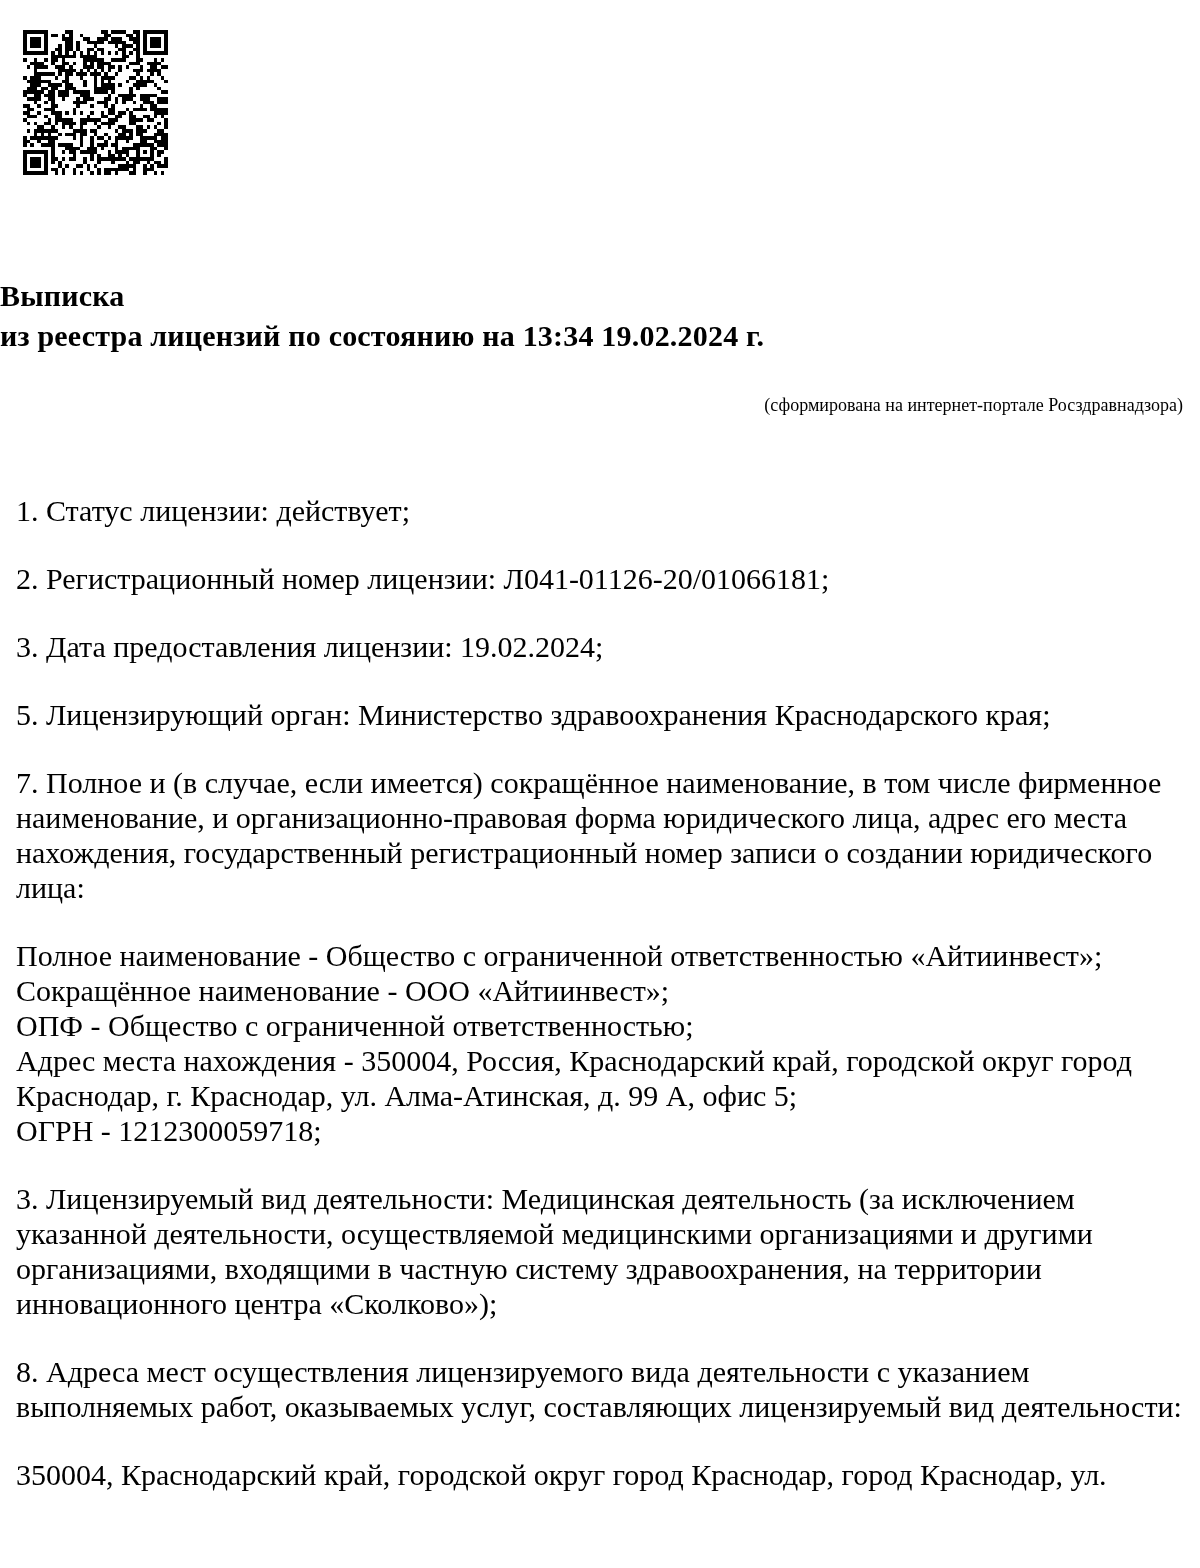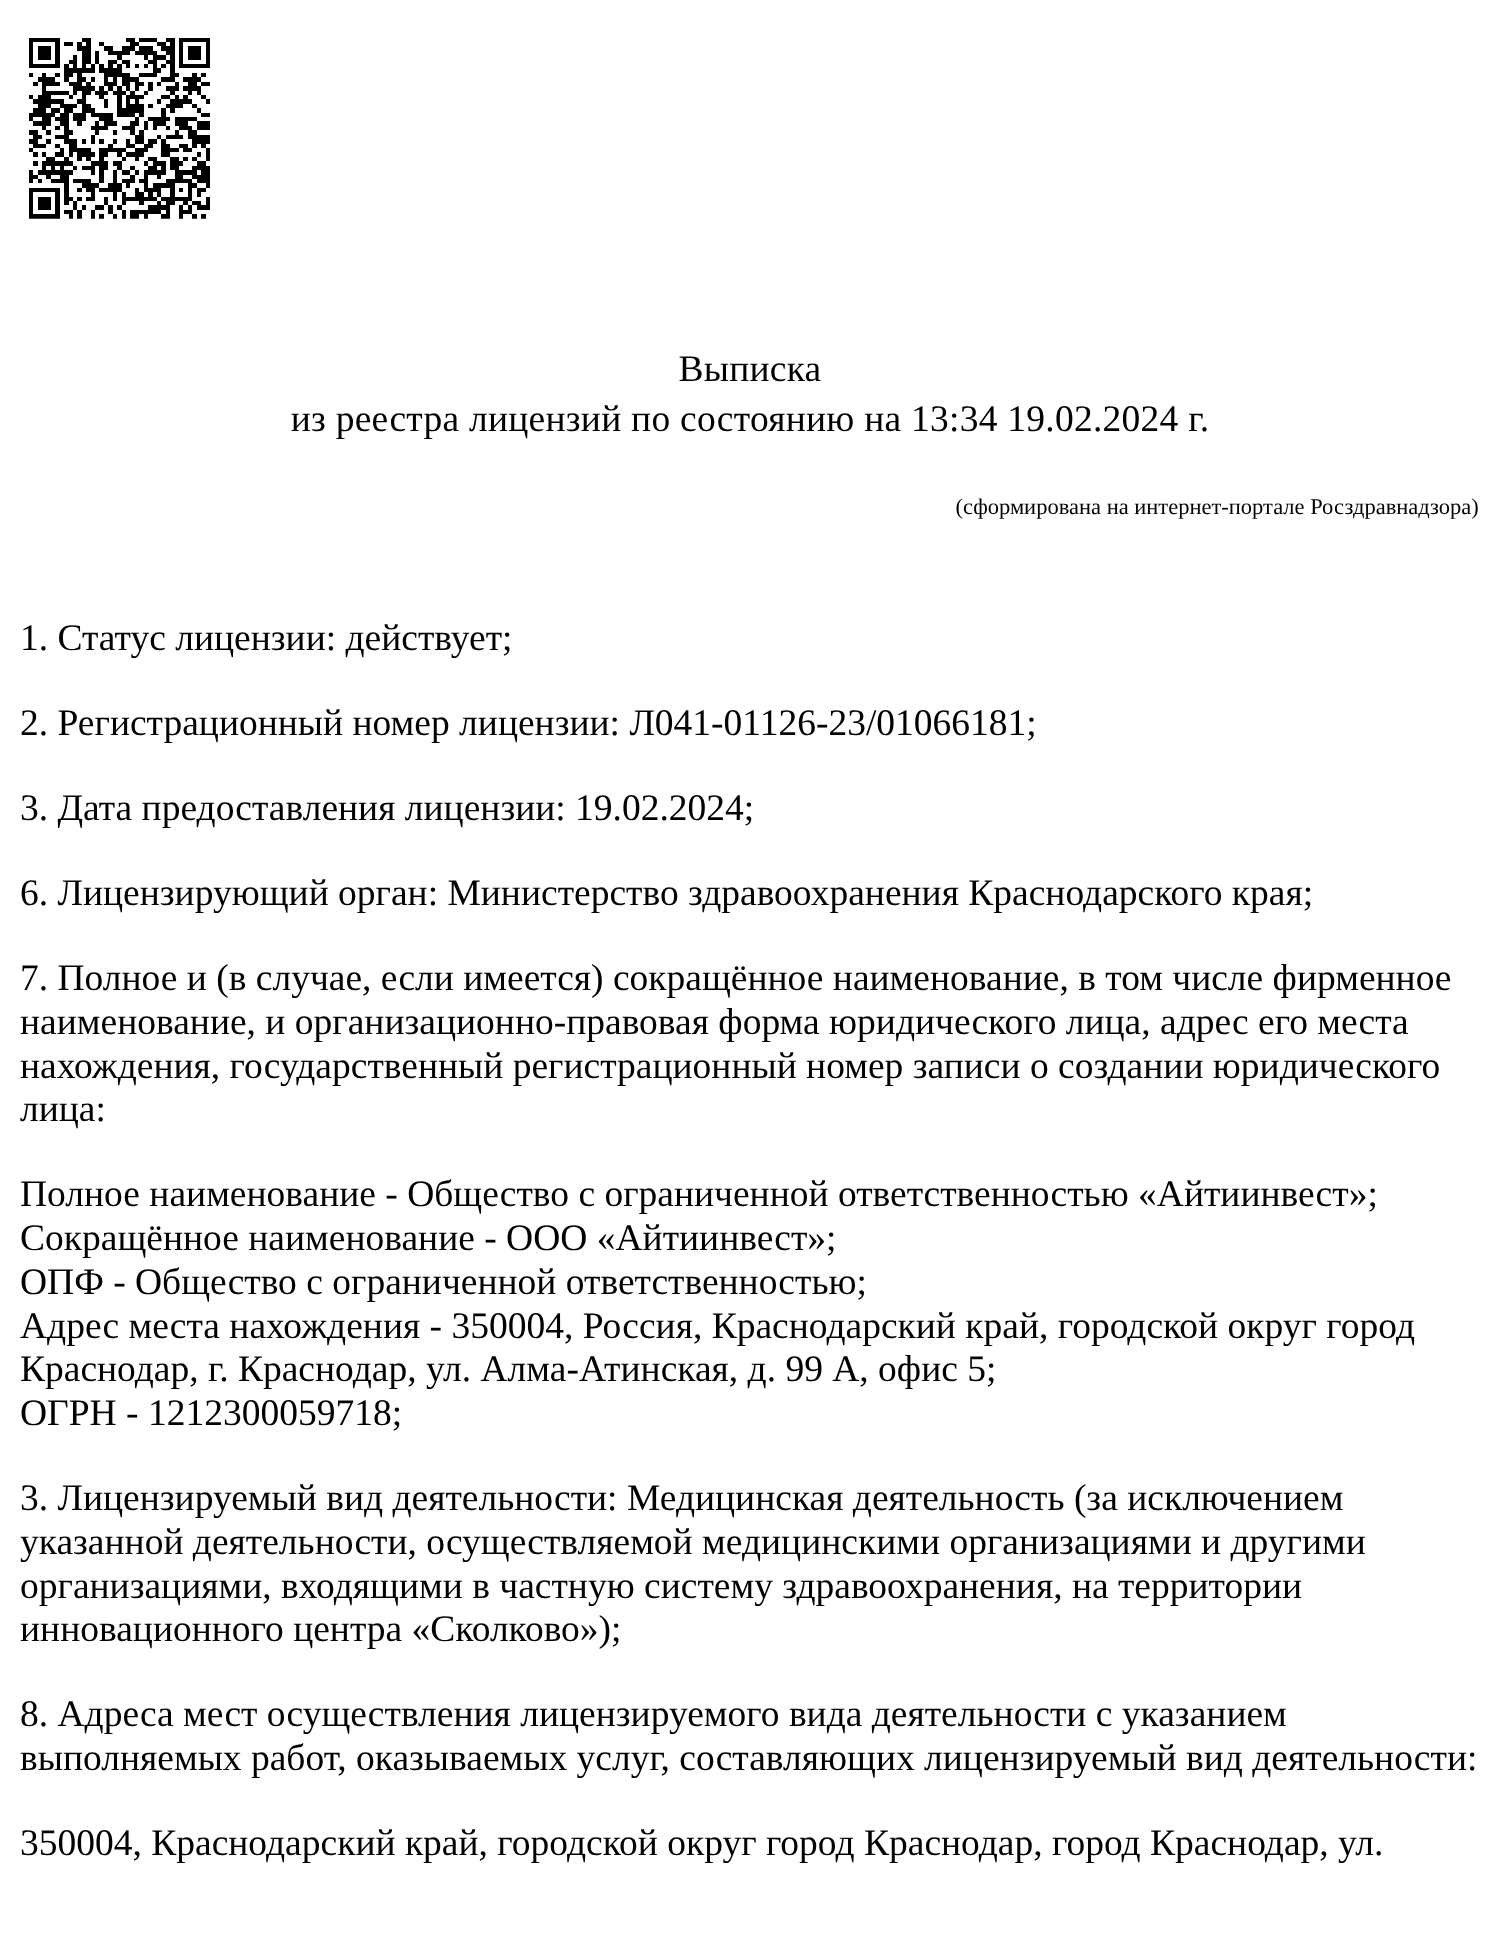--- a/index.html
+++ b/index.html
@@ -18,23 +18,23 @@
   .qr {
     position: absolute;
     left: 23px;
     top: 30px;
     width: 145px;
     height: 145px;
     fill: #000000;
     shape-rendering: crispEdges;
   }
   .title {
-    text-align: center;
+    text-align: left;
     font-size: 30px;
-    font-weight: normal;
+    font-weight: bold;
     line-height: 40px;
     letter-spacing: 0.2px;
   }
   .formed {
     margin-top: 32px;
     padding-right: 17px;
     text-align: right;
     font-size: 18px;
     line-height: 35px;
   }
@@ -893,23 +893,23 @@
 
   <div class="title">
     <div>Выписка</div>
     <div>из реестра лицензий по состоянию на 13:34 19.02.2024 г.</div>
   </div>
 
   <div class="formed">(сформирована на интернет-портале Росздравнадзора)</div>
 
   <div class="doc-body">
     <p>1. Статус лицензии: действует;</p>
-    <p>2. Регистрационный номер лицензии: Л041-01126-23/01066181;</p>
+    <p>2. Регистрационный номер лицензии: Л041-01126-20/01066181;</p>
     <p>3. Дата предоставления лицензии: 19.02.2024;</p>
-    <p>6. Лицензирующий орган: Министерство здравоохранения Краснодарского края;</p>
+    <p>5. Лицензирующий орган: Министерство здравоохранения Краснодарского края;</p>
     <p>7. Полное и (в случае, если имеется) сокращённое наименование, в том числе фирменное наименование, и организационно-правовая форма юридического лица, адрес его места нахождения, государственный регистрационный номер записи о создании юридического лица:</p>
     <p>
       <span class="org-line">Полное наименование - Общество с ограниченной ответственностью «Айтиинвест»;</span>
       <span class="org-line">Сокращённое наименование - ООО «Айтиинвест»;</span>
       <span class="org-line">ОПФ - Общество с ограниченной ответственностью;</span>
       <span class="org-line">Адрес места нахождения - 350004, Россия, Краснодарский край, городской округ город Краснодар, г. Краснодар, ул. Алма-Атинская, д. 99 А, офис 5;</span>
       <span class="org-line">ОГРН - 1212300059718;</span>
     </p>
     <p>3. Лицензируемый вид деятельности: Медицинская деятельность (за исключением указанной деятельности, осуществляемой медицинскими организациями и другими организациями, входящими в частную систему здравоохранения, на территории инновационного центра «Сколково»);</p>
     <p>8. Адреса мест осуществления лицензируемого вида деятельности с указанием выполняемых работ, оказываемых услуг, составляющих лицензируемый вид деятельности:</p>

